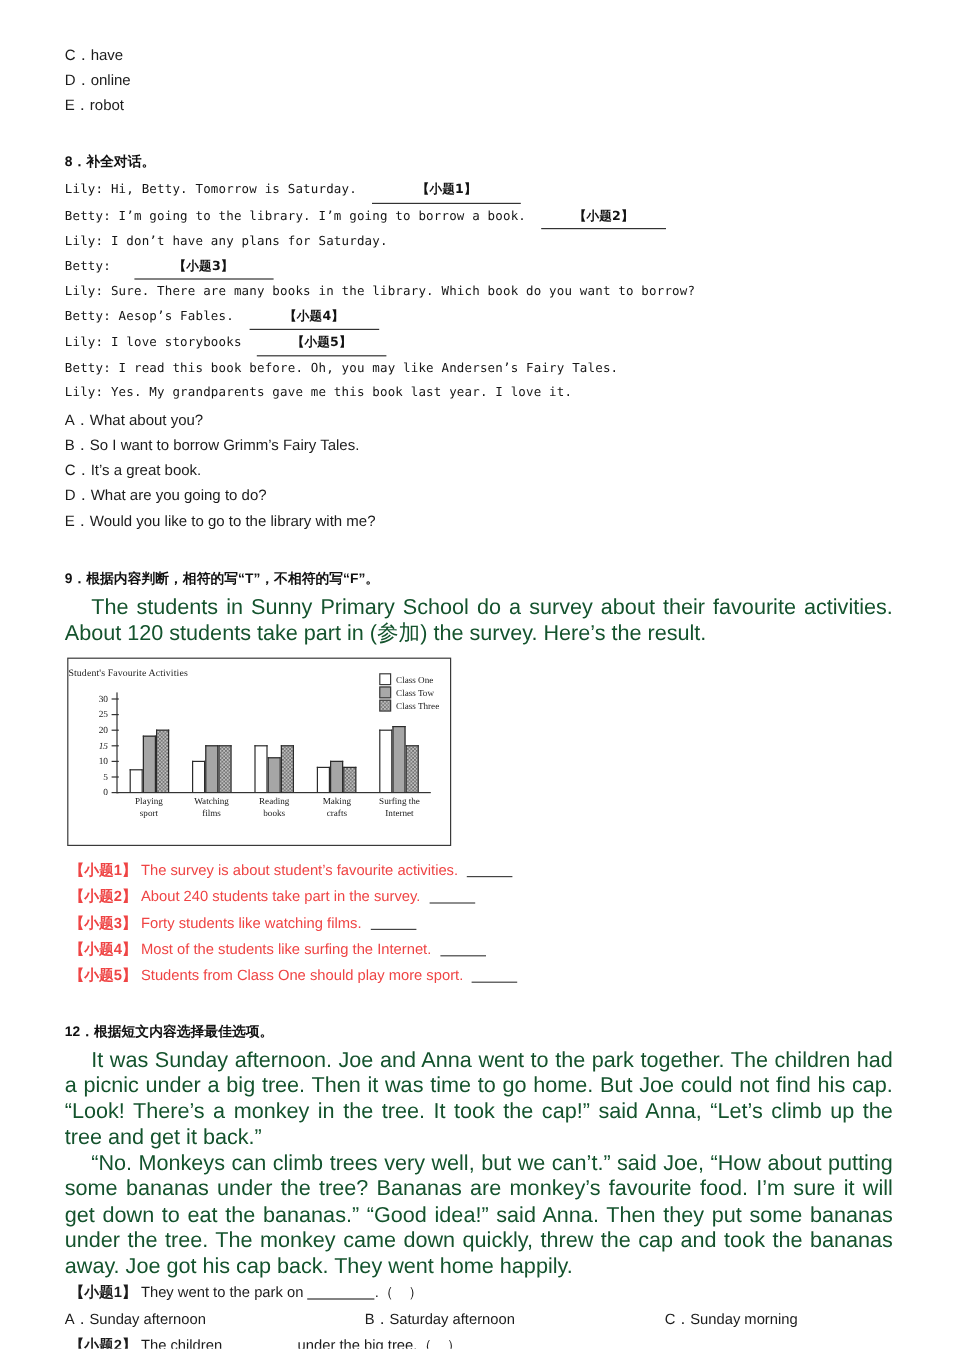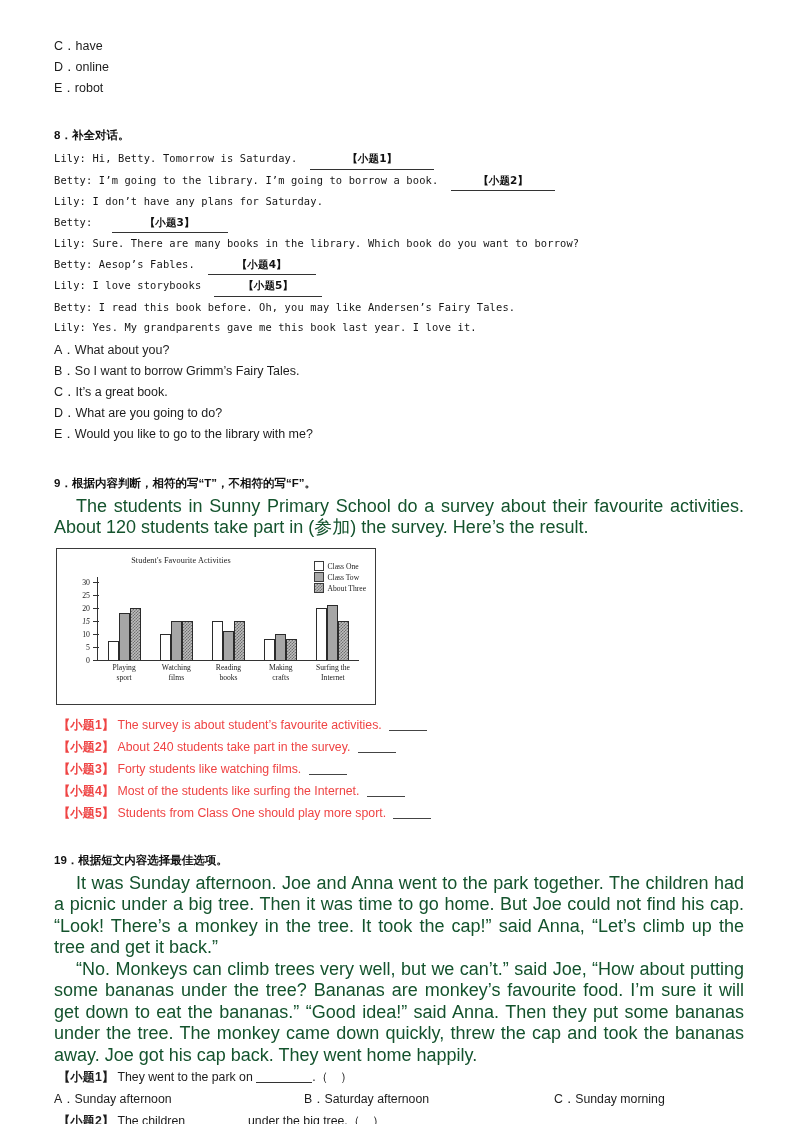--- a/index.html
+++ b/index.html
@@ -118,21 +118,20 @@
     height: 155px;
     border: 1px solid #3a3a3a;
     background: #fff;
     position: relative;
     font-family: "Liberation Serif", "DejaVu Serif", serif;
   }
   .chart-title {
     position: absolute;
     left: 0; right: 0;
     top: 7px;
-    text-align: center;
     font-size: 8.2px;
     color: #1a1a1a;
     letter-spacing: 0.1px;
     padding-right: 70px;
   }
   .legend {
     position: absolute;
     right: 9px;
     top: 12px;
     font-size: 7.6px;
@@ -285,21 +284,21 @@
         <div class="legend-row">
           <span class="legend-swatch sw-one"></span>
           <span>Class One</span>
         </div>
         <div class="legend-row">
           <span class="legend-swatch sw-two"></span>
           <span>Class Tow</span>
         </div>
         <div class="legend-row">
           <span class="legend-swatch sw-three"></span>
-          <span>About Three</span>
+          <span>Class Three</span>
         </div>
       </div>
 
       <div class="plot">
         <div class="axis-y"></div>
         <div class="axis-x"></div>
 
         <div id="ytick-holder">
             <div class="ytick" style="bottom: 0px;"></div>
             <div class="ylabel" style="bottom: 0px; top: auto; transform: translateY(50%);">0</div>
@@ -371,21 +370,21 @@
     </div>
 
     <div style="margin-top:9px;">
       <div class="tf-line"><span class="tf-tag">【小题1】</span> <span>The survey is about student’s favourite activities.</span> <span class="tf-blank"></span></div>
       <div class="tf-line"><span class="tf-tag">【小题2】</span> <span>About 240 students take part in the survey.</span> <span class="tf-blank"></span></div>
       <div class="tf-line"><span class="tf-tag">【小题3】</span> <span>Forty students like watching films.</span> <span class="tf-blank"></span></div>
       <div class="tf-line"><span class="tf-tag">【小题4】</span> <span>Most of the students like surfing the Internet.</span> <span class="tf-blank"></span></div>
       <div class="tf-line"><span class="tf-tag">【小题5】</span> <span>Students from Class One should play more sport.</span> <span class="tf-blank"></span></div>
     </div>
 
-    <div class="q-head" style="margin-top:26px;">19．根据短文内容选择最佳选项。</div>
+    <div class="q-head" style="margin-top:26px;">12．根据短文内容选择最佳选项。</div>
     <div class="para indent" style="margin-top:3px;">It was Sunday afternoon. Joe and Anna went to the park together. The children had a picnic under a big tree. Then it was time to go home. But Joe could not find his cap. “Look! There’s a monkey in the tree. It took the cap!” said Anna, “Let’s climb up the tree and get it back.”</div>
     <div class="para indent">“No. Monkeys can climb trees very well, but we can’t.” said Joe, “How about putting some bananas under the tree? Bananas are monkey’s favourite food. I’m sure it will get down to eat the bananas.” “Good idea!” said Anna. Then they put some bananas under the tree. The monkey came down quickly, threw the cap and took the bananas away. Joe got his cap back. They went home happily.</div>
 
     <div class="sub-q">
       <span class="tf-tag">【小题1】</span>
       <span>They went to the park on </span><span class="fill-blank"></span><span>.（　）</span>
     </div>
     <div class="choice-row">
       <div>A．Sunday afternoon</div>
       <div>B．Saturday afternoon</div>

